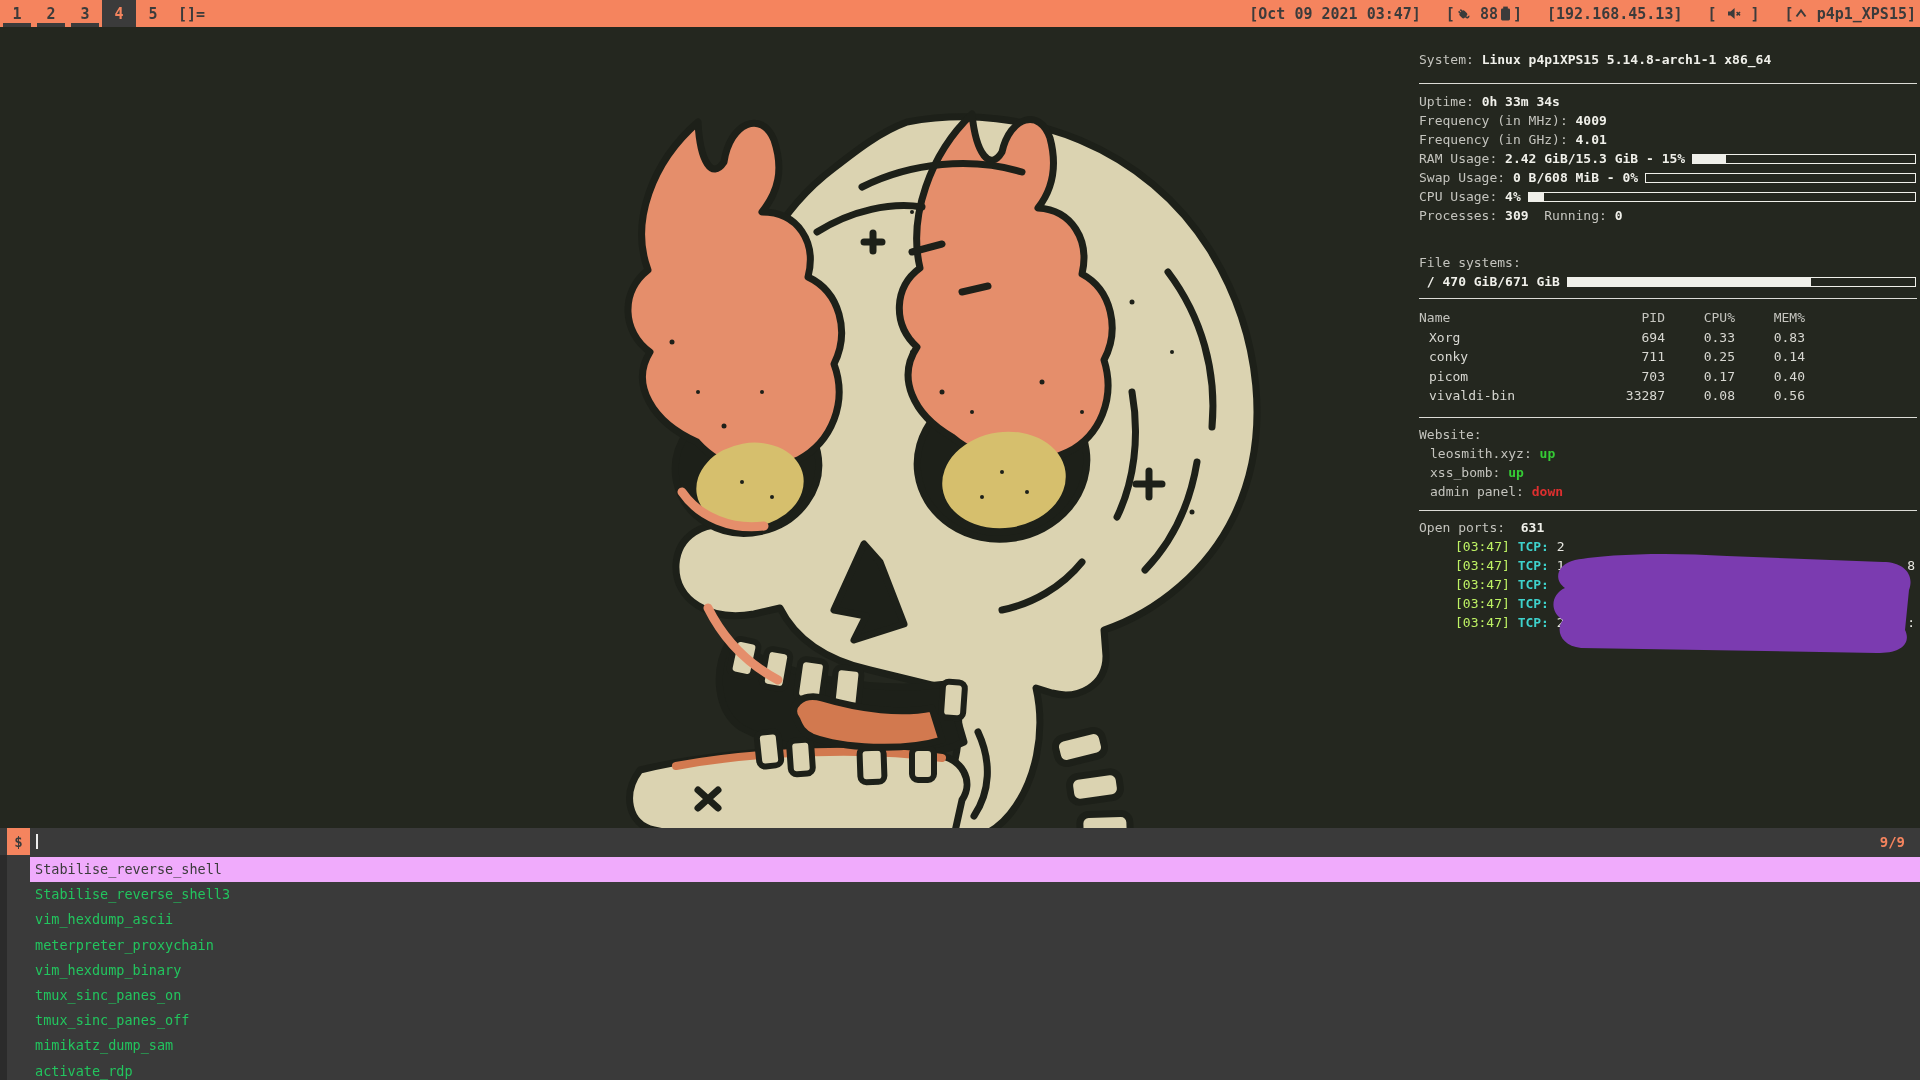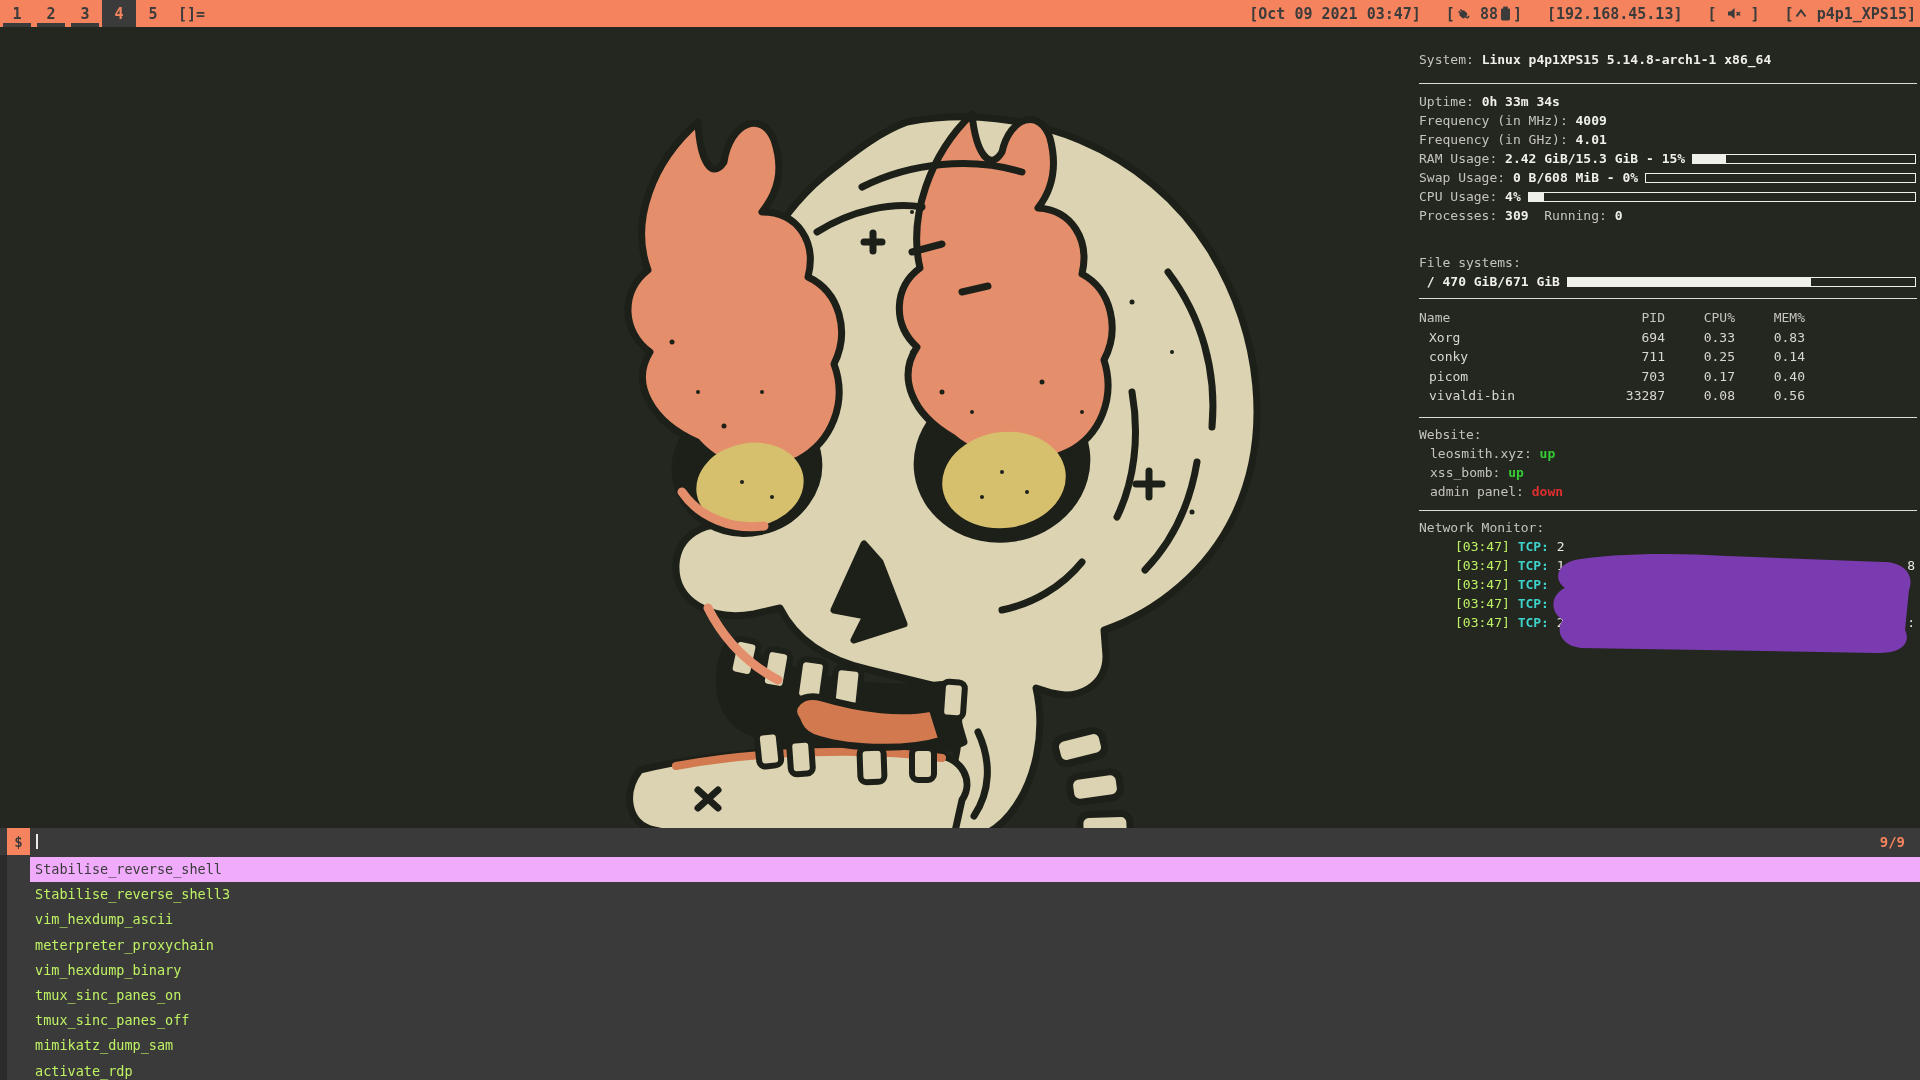--- a/index.html
+++ b/index.html
@@ -56,21 +56,21 @@
   
   .launcher{position:absolute;left:0;top:828px;width:1920px;height:252px;background:#3a3a3a;z-index:40;}
   .gutter{position:absolute;left:0;top:0;width:7px;height:252px;background:#2b2b2b;}
   .promptrow{position:absolute;left:0;top:0;width:1920px;height:27px;background:#3a3a3a;cursor:text;}
   .badge{position:absolute;left:7px;top:0;width:23px;height:27px;background:#f5845e;color:#3b3b3b;
     font-weight:bold;font-size:14px;display:flex;align-items:center;justify-content:center;}
   .cursor{position:absolute;left:36px;top:6px;width:2px;height:15px;background:#ececec;}
   .counter{position:absolute;right:15px;top:0;height:27px;display:flex;align-items:center;
     color:#f5845e;font-size:14px;font-weight:bold;}
   .items{position:absolute;left:0;top:29px;width:1920px;}
-  .item{height:25.2px;line-height:25.2px;font-size:13.5px;color:#bef264;padding-left:35px;
+  .item{height:25.2px;line-height:25.2px;font-size:13.5px;color:#22c55e;padding-left:35px;
     white-space:pre;cursor:pointer;}
   .item.selected{margin-left:30px;padding-left:5px;background:#f0abfc;color:#3b3b3b;}
 </style>
 </head>
 <body>
 
 <div class="screen">
 
   <div class="topbar">
     <div class="ws occupied">
@@ -248,21 +248,21 @@
       <div class="tnum">0.56</div>
     </div>
     <hr class="chr hr3">
 
     <div class="cline"><span class="lbl">Website:</span></div>
     <div class="cline indent"><span class="lbl">leosmith.xyz: </span><span class="status-up">up</span></div>
     <div class="cline indent"><span class="lbl">xss_bomb: </span><span class="status-up">up</span></div>
     <div class="cline indent"><span class="lbl">admin panel: </span><span class="status-down">down</span></div>
     <hr class="chr hr4">
 
-    <div class="cline"><span class="lbl">Network Monitor:</span></div>
+    <div class="cline"><span class="lbl">Open ports: </span><span class="val"> 631</span></div>
 
     <div class="cline indent netline"><span class="nettime">[03:47] </span><span class="netproto">TCP: </span><span class="netfrag">2</span><span class="netsuffix"></span></div>
     <div class="cline indent netline"><span class="nettime">[03:47] </span><span class="netproto">TCP: </span><span class="netfrag">1</span><span class="netsuffix">8</span></div>
     <div class="cline indent netline"><span class="nettime">[03:47] </span><span class="netproto">TCP: </span><span class="netfrag"></span><span class="netsuffix"></span></div>
     <div class="cline indent netline"><span class="nettime">[03:47] </span><span class="netproto">TCP: </span><span class="netfrag">1</span><span class="netsuffix"></span></div>
     <div class="cline indent netline"><span class="nettime">[03:47] </span><span class="netproto">TCP: </span><span class="netfrag">2</span><span class="netsuffix">':</span></div>
 
     <svg class="redaction" width="368" height="105" viewBox="0 0 368 105">
       <path fill="#7b3bb0" d="M 28 10 C 10 14 6 30 18 38 C 4 44 2 62 16 70 C 8 80 14 96 34 98 L 330 103 C 356 104 364 92 358 80 L 362 40 C 368 24 356 12 336 12 L 180 6 C 120 2 60 4 28 10 Z"></path>
     </svg>

